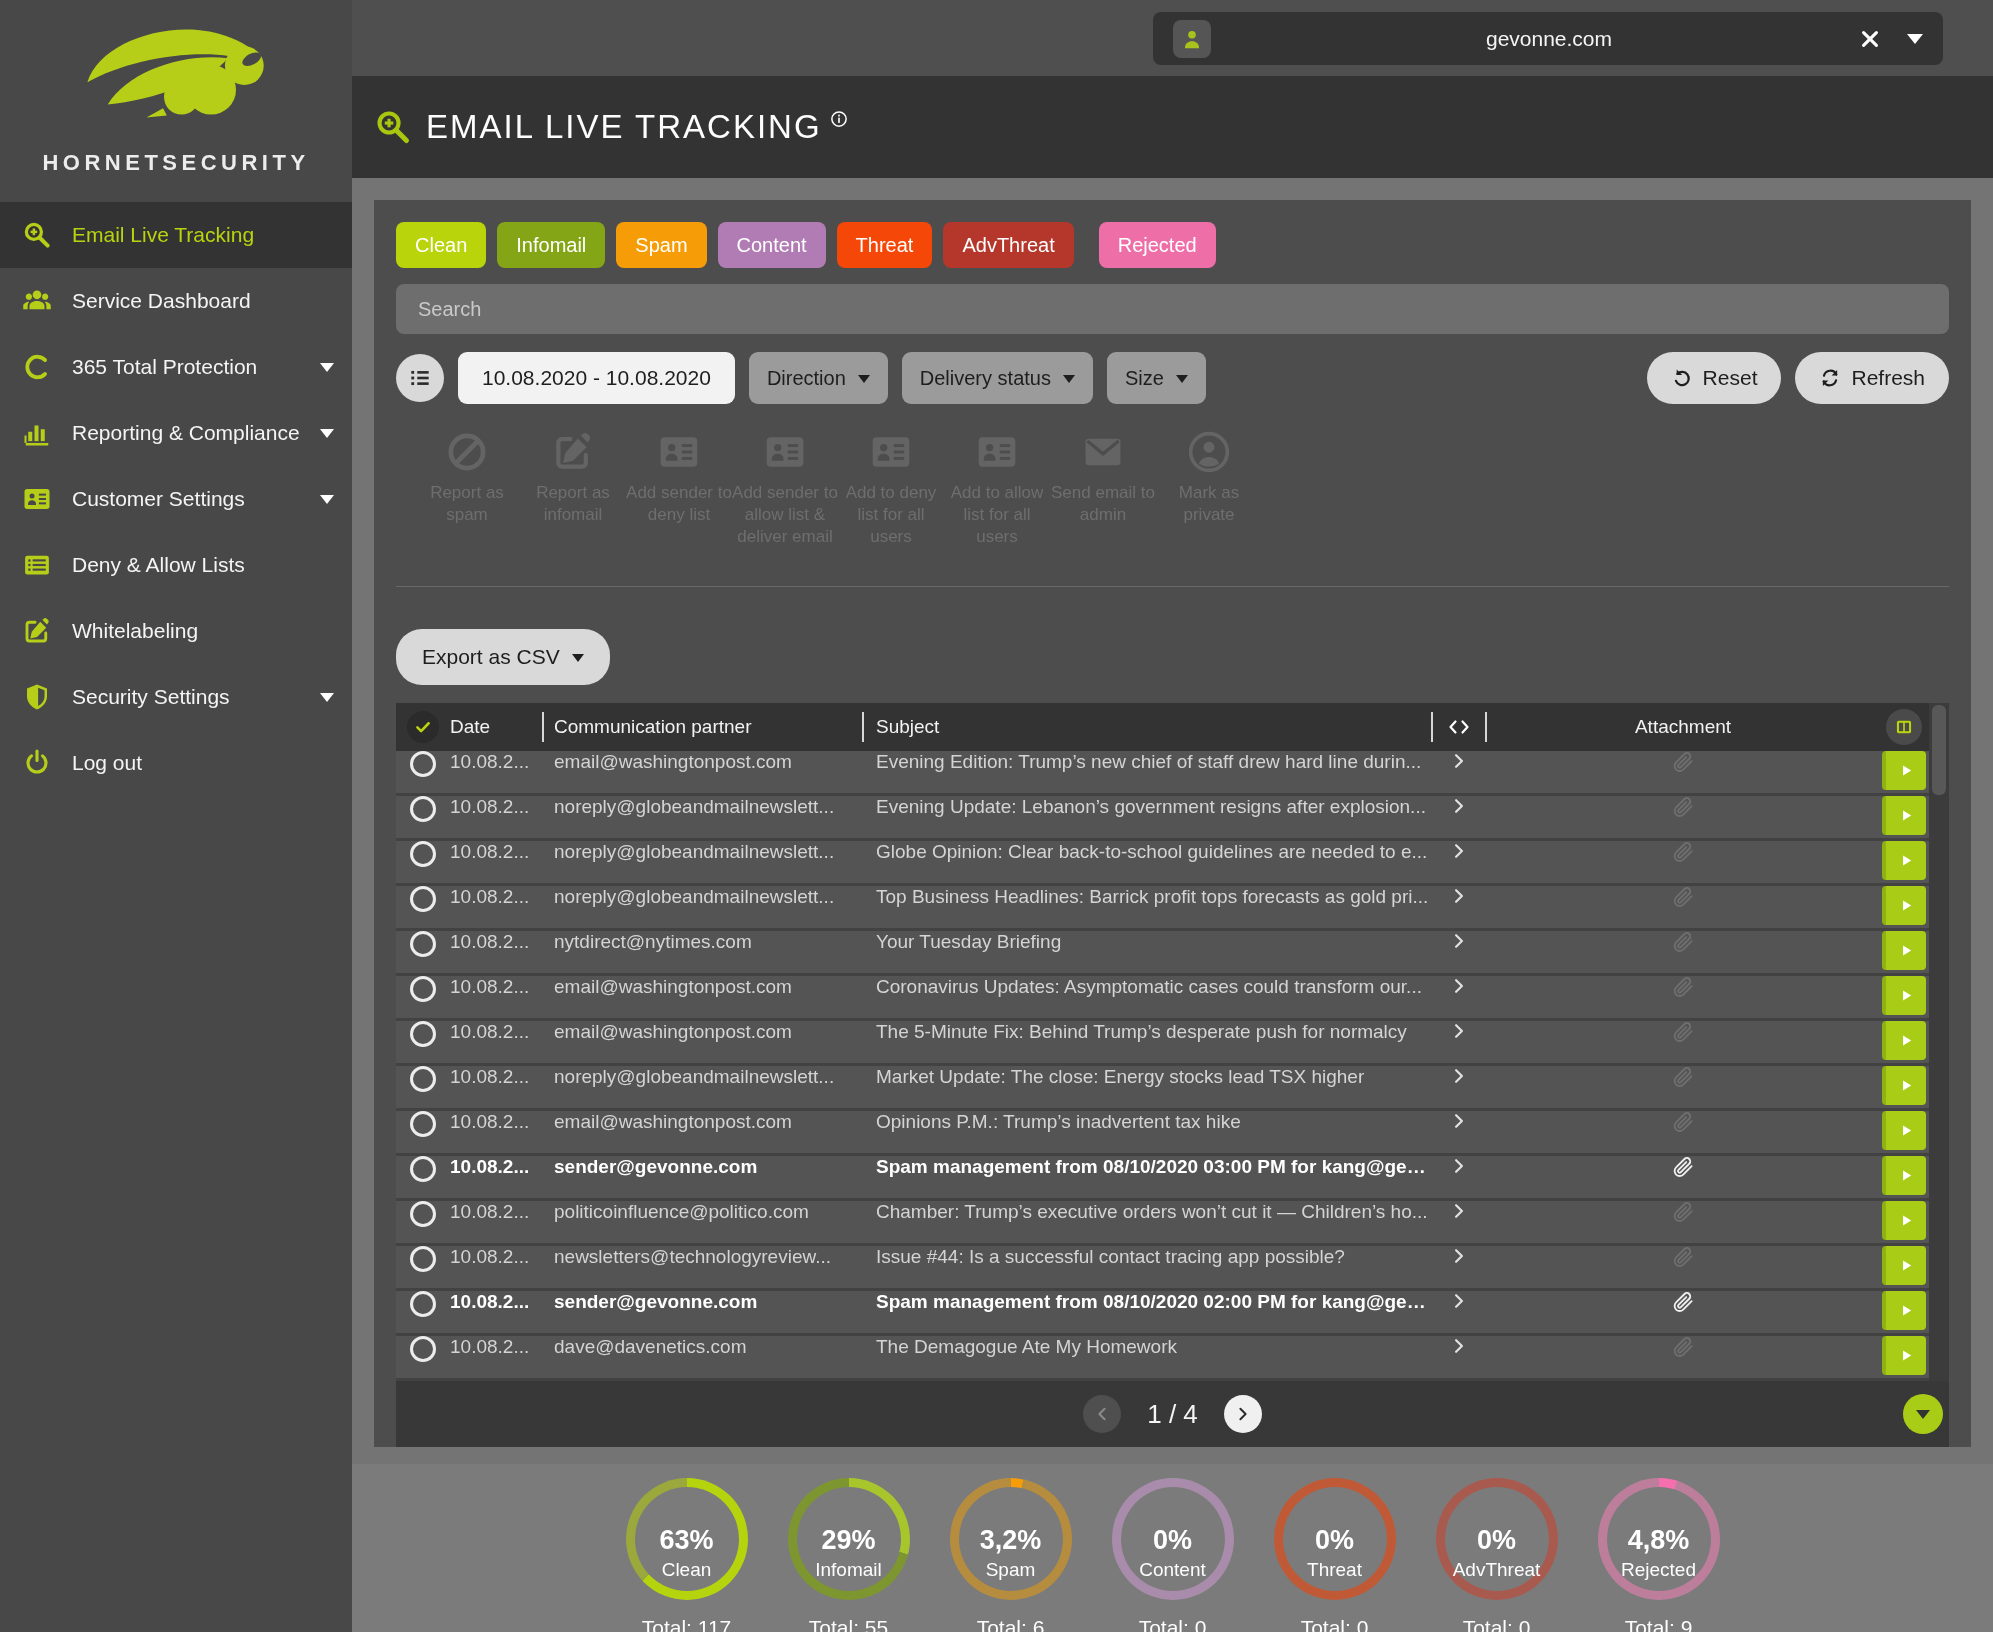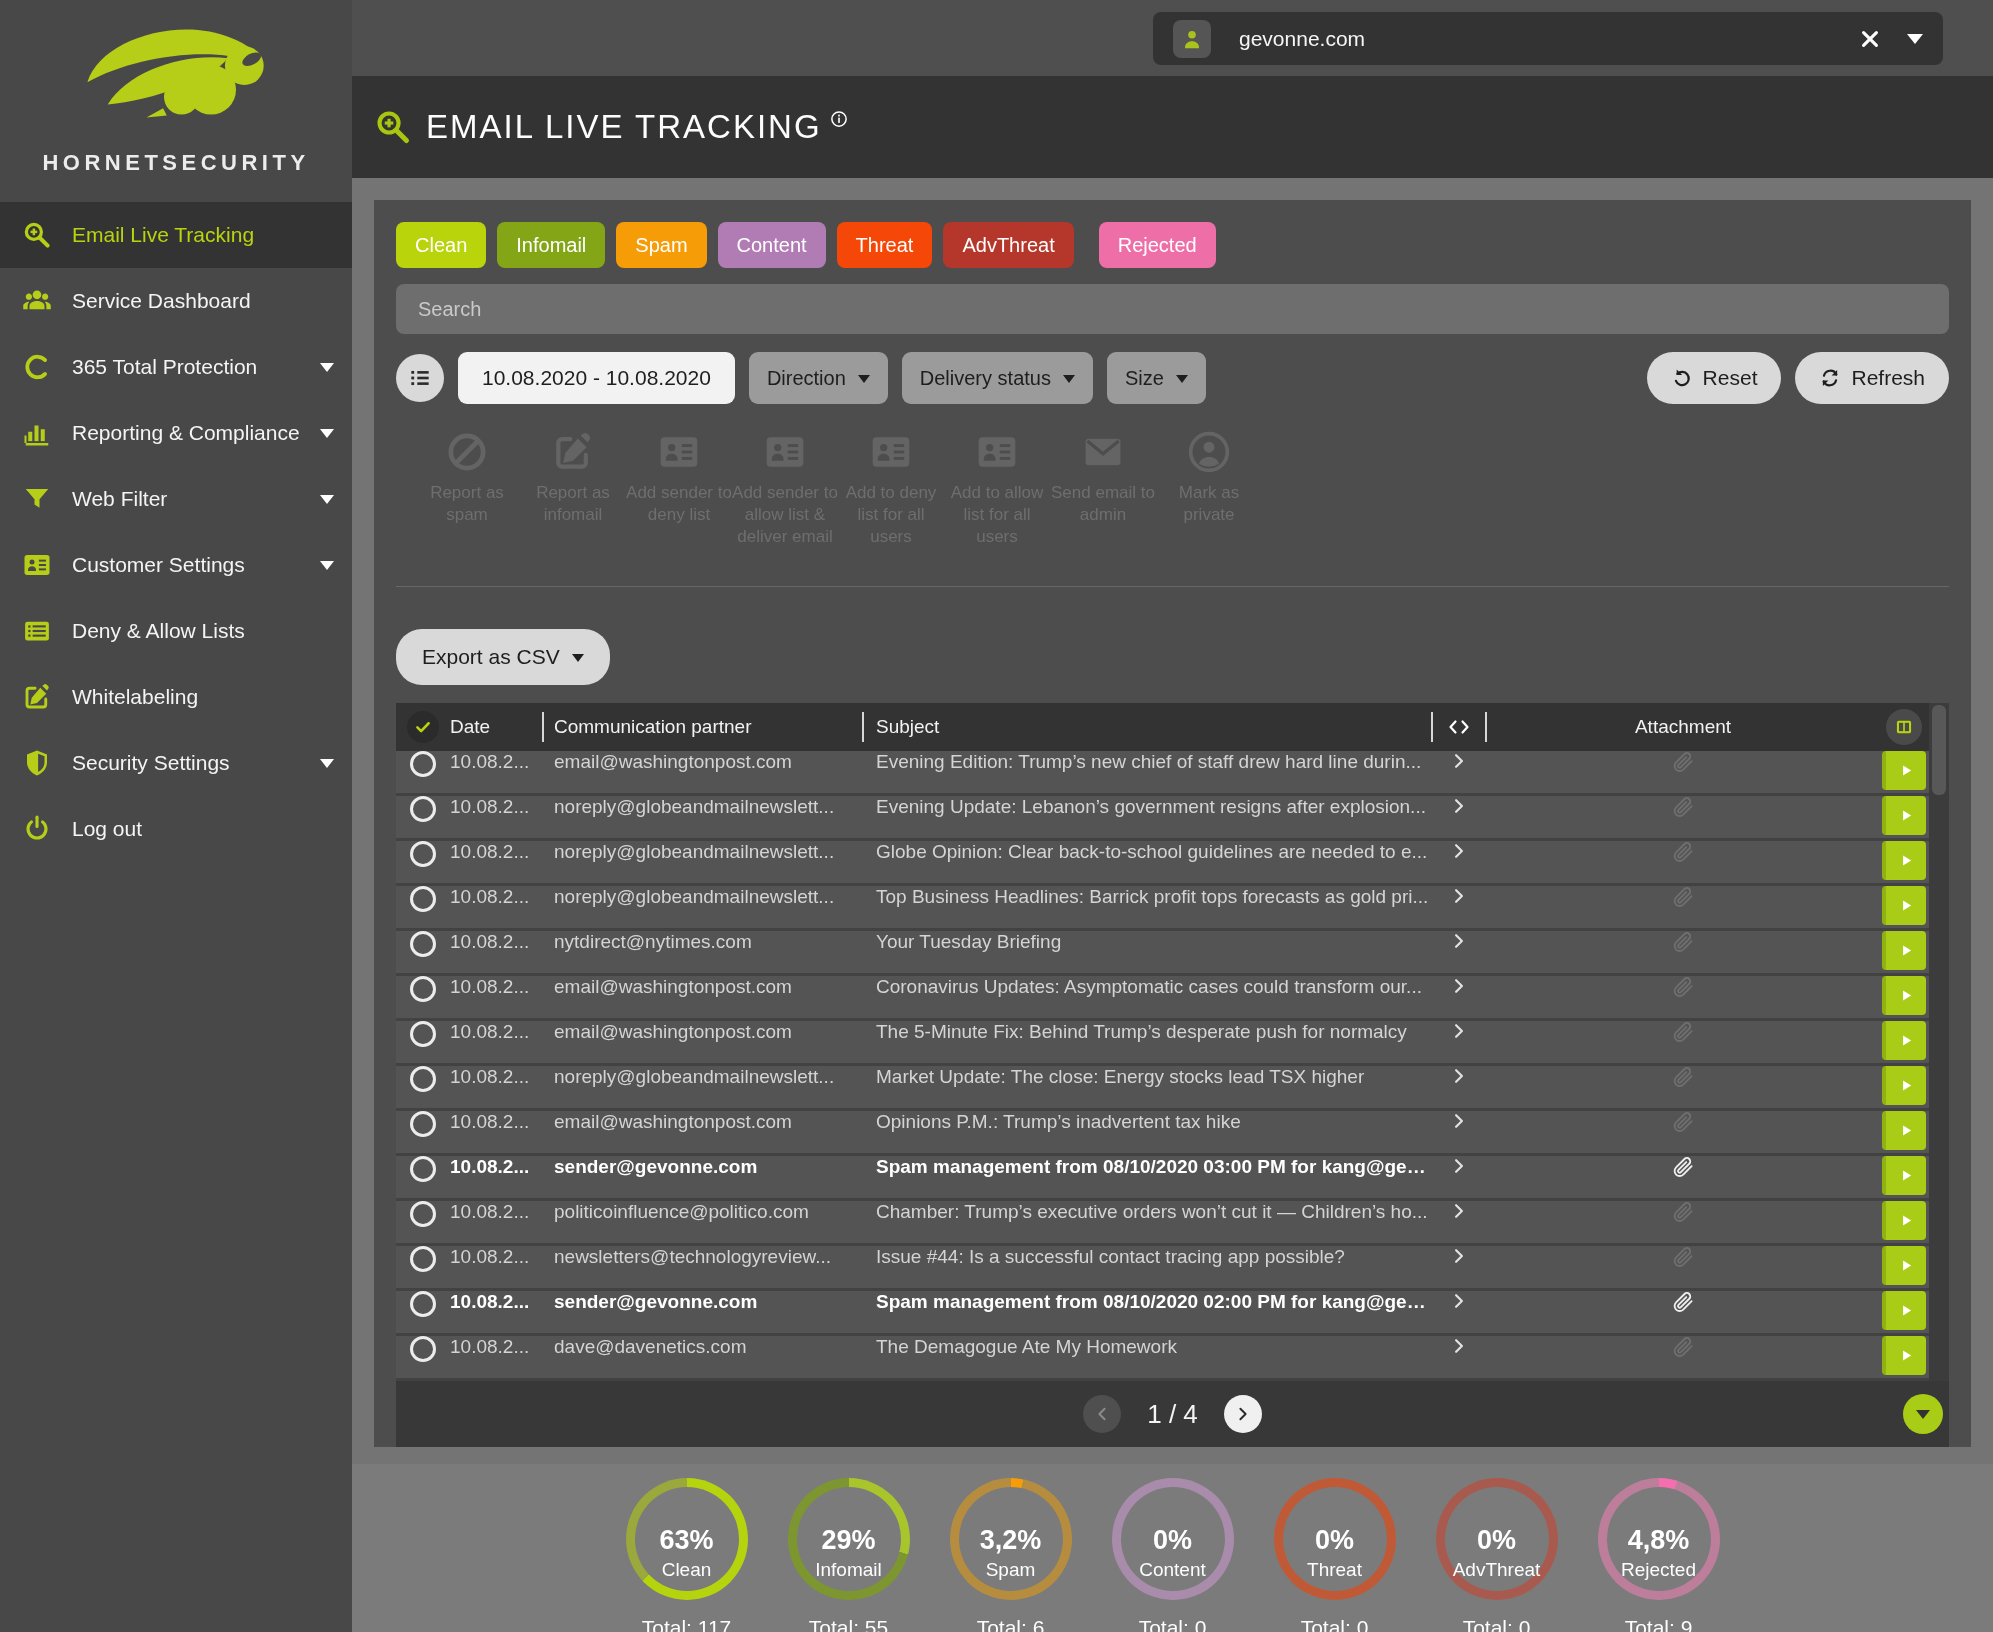--- a/index.html
+++ b/index.html
@@ -14,21 +14,21 @@
   .logo-svg{width:230px;height:120px;display:block;margin:4px auto 0 auto;color:#b6ce18;}
   .brand-name{font-size:22px;font-weight:700;letter-spacing:4.5px;color:#ececec;margin-top:16px;}
   .side-menu{margin-top:12px;}
   .side-item{display:flex;align-items:center;height:66px;padding:0 18px 0 22px;cursor:pointer;position:relative;color:#f4f4f4;}
   .side-item.active{background:#333333;color:#b9d40e;}
   .side-item .ic{width:30px;height:30px;color:#b6ce18;flex:none;--ibg:#484848;}
   .side-item.active .ic{--ibg:#333333;}
   .side-label{font-size:21px;margin-left:20px;white-space:nowrap;overflow:hidden;text-overflow:ellipsis;flex:1;}
   .side-caret{width:0;height:0;border:7px solid transparent;border-top:9px solid #ffffff;margin-left:8px;margin-top:8px;flex:none;}
   
-  .topbar{position:absolute;left:352px;top:0;right:0;height:76px;background:#4f4f4f;}
+  .topbar{position:absolute;left:352px;top:0;right:0;height:76px;background:#4f4f4f;text-align:center;}
   .domain-pill{position:absolute;right:50px;top:12px;width:790px;height:53px;background:#333;border-radius:8px;display:flex;align-items:center;padding:0 20px;}
   .person-box{width:38px;height:38px;background:#555;border-radius:8px;display:flex;align-items:center;justify-content:center;margin-right:28px;}
   .person-box .ic{width:24px;height:24px;color:#a9c31c;}
   .domain-text{font-size:21px;color:#f5f5f5;flex:1;}
   .domain-close{width:22px;height:22px;color:#fff;margin-right:26px;cursor:pointer;}
   .domain-caret{width:0;height:0;border:8px solid transparent;border-top:10px solid #fff;margin-top:8px;cursor:pointer;}
   .titlebar{position:absolute;left:352px;top:76px;right:0;height:102px;background:#333;display:flex;align-items:center;padding-left:22px;}
   .title-ic{width:38px;height:38px;color:#a9c70e;}
   .page-title{font-size:33px;font-weight:400;letter-spacing:2px;color:#fdfdfd;margin-left:14px;}
   .info-ic{width:18px;height:18px;color:#fff;margin-left:8px;margin-top:-16px;}
@@ -275,27 +275,20 @@
   </div>
       <div class="side-item">
     <svg class="ic">
           <use href="#i-bar-chart"></use>
         </svg>
     <span class="side-label">Reporting &amp; Compliance</span>
     <span class="side-caret"></span>
   </div>
       <div class="side-item">
     <svg class="ic">
-          <use href="#i-funnel"></use>
-        </svg>
-    <span class="side-label">Web Filter</span>
-    <span class="side-caret"></span>
-  </div>
-      <div class="side-item">
-    <svg class="ic">
           <use href="#i-id-card"></use>
         </svg>
     <span class="side-label">Customer Settings</span>
     <span class="side-caret"></span>
   </div>
       <div class="side-item">
     <svg class="ic">
           <use href="#i-list"></use>
         </svg>
     <span class="side-label">Deny &amp; Allow Lists</span>

